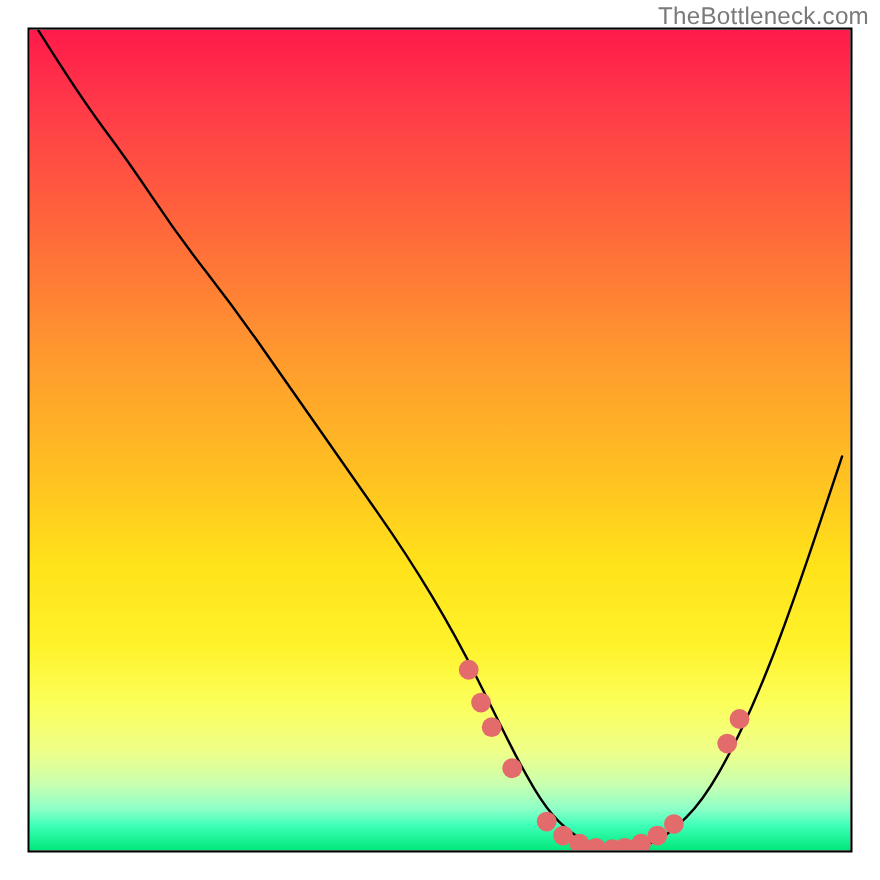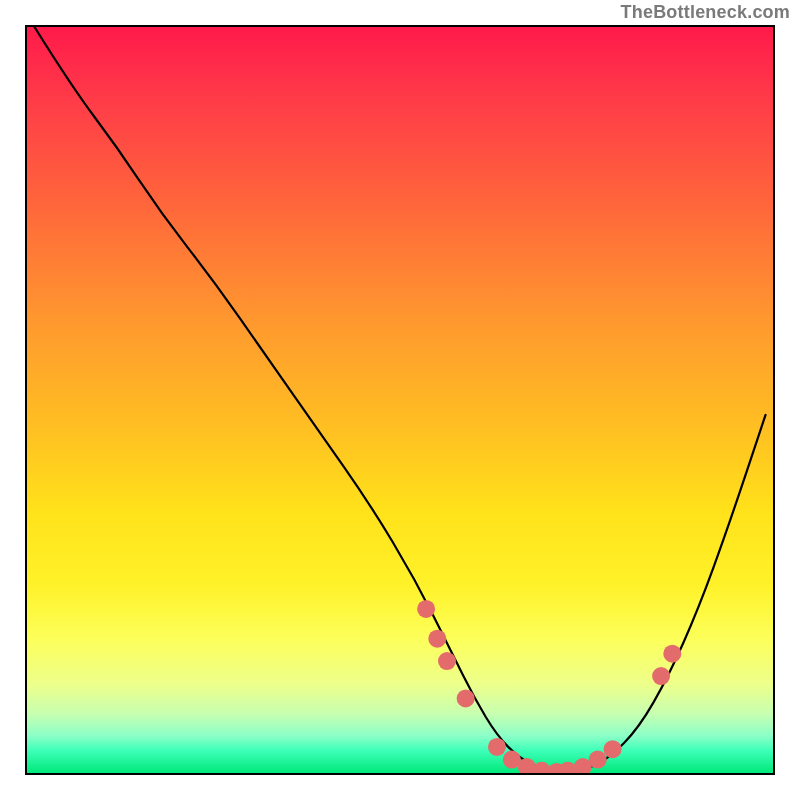--- a/index.html
+++ b/index.html
@@ -13,22 +13,22 @@
   }
   .stage {
     position: relative;
     width: 800px;
     height: 800px;
   }
   .attribution {
     position: absolute;
     top: 2px;
     right: 10px;
-    font-size: 18px;
-    font-weight: bold;
+    font-size: 22px;
+    font-weight: normal;
     color: #7a7a7a;
     letter-spacing: 0.2px;
     user-select: none;
   }
   .chart-frame {
     position: absolute;
     left: 25px;
     top: 25px;
     width: 750px;
     height: 750px;

